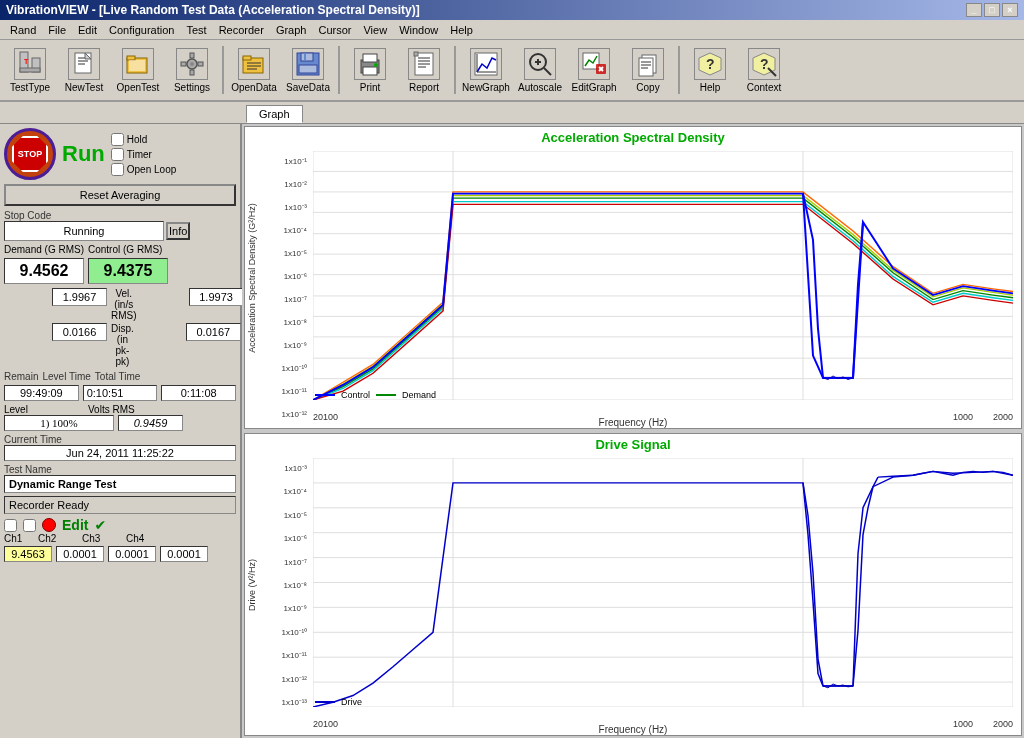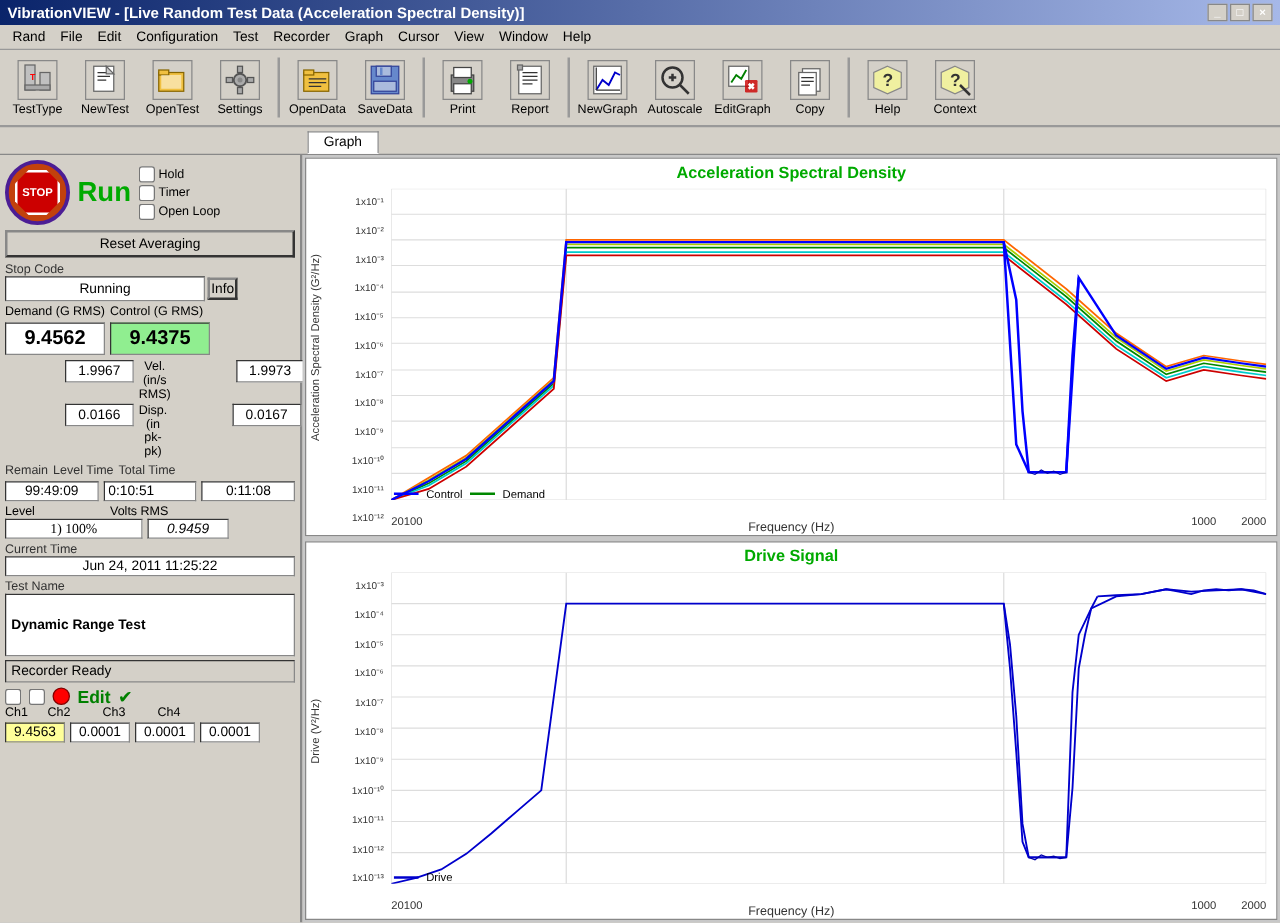--- a/index.html
+++ b/index.html
@@ -516,21 +516,21 @@
       <input type="text" class="field-value" style="width: 110px; font-family: Liberation Serif, serif;" value="1) 100%">
       <input type="text" class="field-value" style="width: 65px; font-style: italic;" value="0.9459">
     </div>
 
     
     <div class="field-label">Current Time</div>
     <input type="text" class="field-value" style="width: 100%; margin-bottom: 3px;" value="Jun 24, 2011 11:25:22">
 
     
     <div class="field-label">Test Name</div>
-    <div class="field-value" style="width:100%;margin-bottom:3px;font-weight:bold;text-align:left;padding:18px 4px;">Dynamic Range Test</div>
+    <div class="field-value" style="width:100%;margin-bottom:3px;font-weight:bold;text-align:left;padding:2px 4px;">Dynamic Range Test</div>
 
     
     <input type="text" class="recorder-status" value="Recorder Ready" style="">
 
     
     <div class="edit-row">
       <input type="checkbox" style="">
       <input type="checkbox" style="">
       <div class="record-dot"></div>
       <span class="edit-btn">Edit</span>

